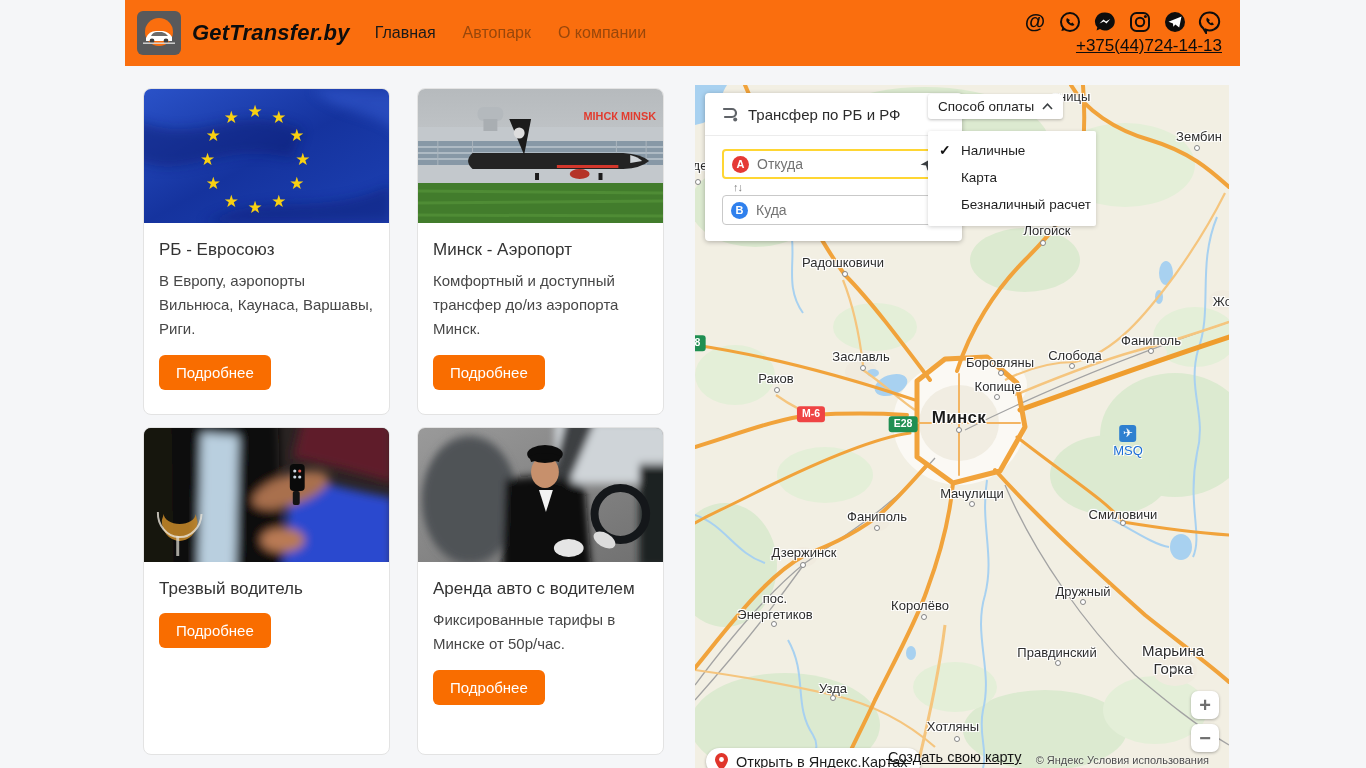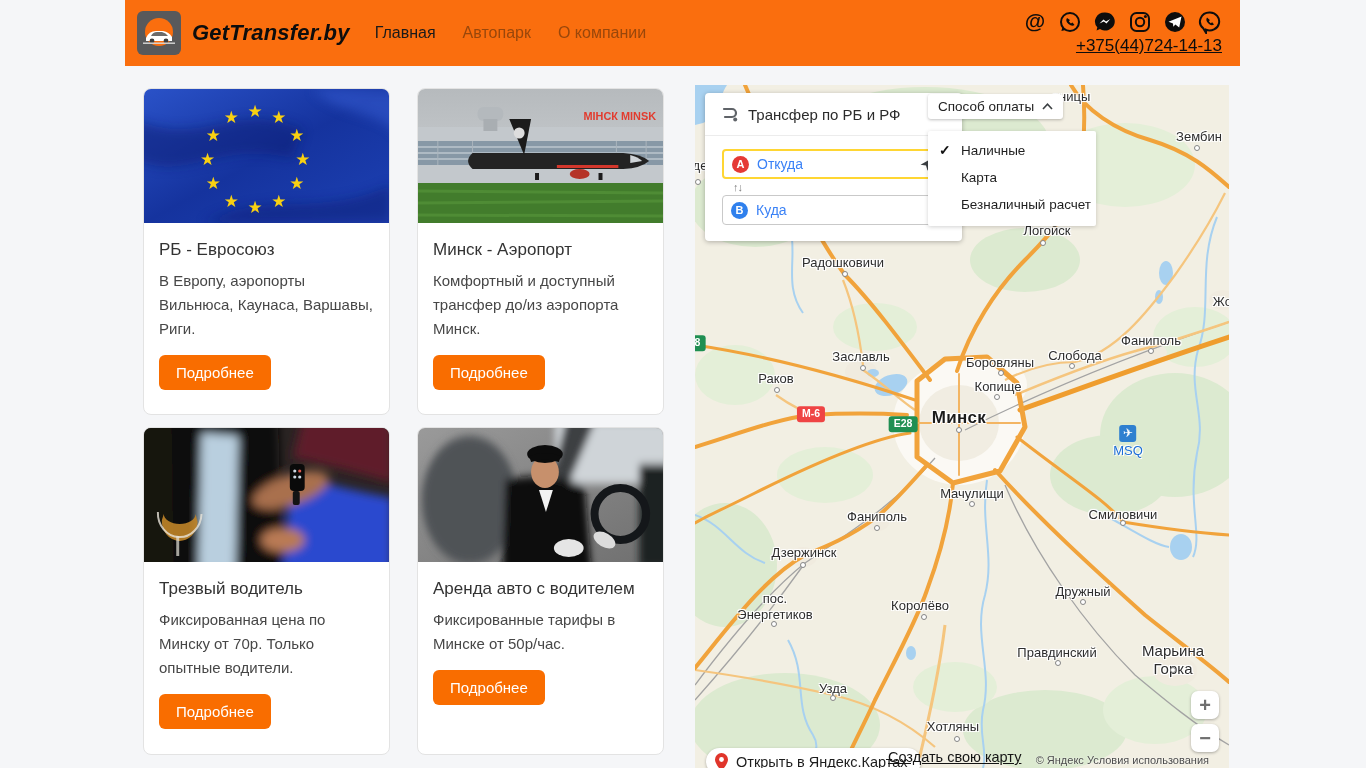--- a/index.html
+++ b/index.html
@@ -63,21 +63,21 @@
     border-bottom:1px solid #ececec; }
   .rf-title { font-size:15px; color:#2b2b2b; }
   .rf-body { padding:13px 17px 16px; }
   .finput { display:flex; align-items:center; gap:8px; height:30px; border:1px solid #c9c9c9;
     border-radius:4px; padding:0 8px; background:#fff; cursor:text; }
   .finput.focus { border:2px solid var(--focus_border); }
   .fmark { width:17px; height:17px; border-radius:50%; color:#fff; font-size:11px; font-weight:bold;
     display:flex; align-items:center; justify-content:center; flex:0 0 auto; }
   .fmark.a { background:var(--marker_a); }
   .fmark.b { background:var(--marker_b); }
-  .fph { color:#3b82f6; font-size:14px; }
+  .fph { color:#737373; font-size:14px; }
   .locate { margin-left:auto; cursor:pointer; display:flex; }
   .swap { font-size:11px; color:#7f7f7f; padding:2px 0 2px 11px; letter-spacing:-1px;
     cursor:pointer; width:30px; }
 
   
   .pay-btn { position:absolute; left:233px; top:9px; height:25px; background:#fff;
     border-radius:3px; box-shadow:0 1px 3px rgba(0,0,0,.25); display:flex; align-items:center;
     gap:8px; padding:0 10px; font-size:13.5px; color:#222; z-index:3; cursor:pointer; }
   .pay-dd { position:absolute; left:233px; top:46px; width:168px; background:#fff;
     border-radius:2px; box-shadow:0 1px 4px rgba(0,0,0,.18); padding:6px 0 8px; z-index:3; }
@@ -265,21 +265,20 @@
           <circle cx="157" cy="43" r="1.6" fill="#e05a4e"></circle>
         <circle cx="152" cy="49" r="1.6" fill="#cfd8e3"></circle>
           <circle cx="157" cy="49" r="1.6" fill="#cfd8e3"></circle>
         <rect x="150" y="63" width="7" height="14" rx="2" fill="#141414"></rect>
         <path d="M18,92 a18,20 0 0 0 36,2 l-2,-8 a16,10 0 0 1 -32,0 z" fill="#c08428" opacity="0.9"></path>
         <path d="M14,84 a21,23 0 0 0 44,2" fill="none" stroke="#e8e4da" stroke-width="2" opacity="0.8"></path>
         <path d="M34,108 l0,20" stroke="#e8e4da" stroke-width="3" opacity="0.7"></path>
       </svg>
       <div class="card-body">
         <div class="card-title">Трезвый водитель</div>
-        <div class="card-desc">Фиксированная цена по Минску от 70р. Только опытные водители.</div>
         <button class="card-btn">Подробнее</button>
       </div>
     </div>
 
     <div class="card">
       <svg class="card-img" viewBox="0 0 247 134" preserveAspectRatio="none">
         <defs>
           <linearGradient id="cab" x1="0" y1="0" x2="1" y2="1">
             <stop offset="0" stop-color="#9a9a9a"></stop>
               <stop offset="1" stop-color="#6f6f6f"></stop>

